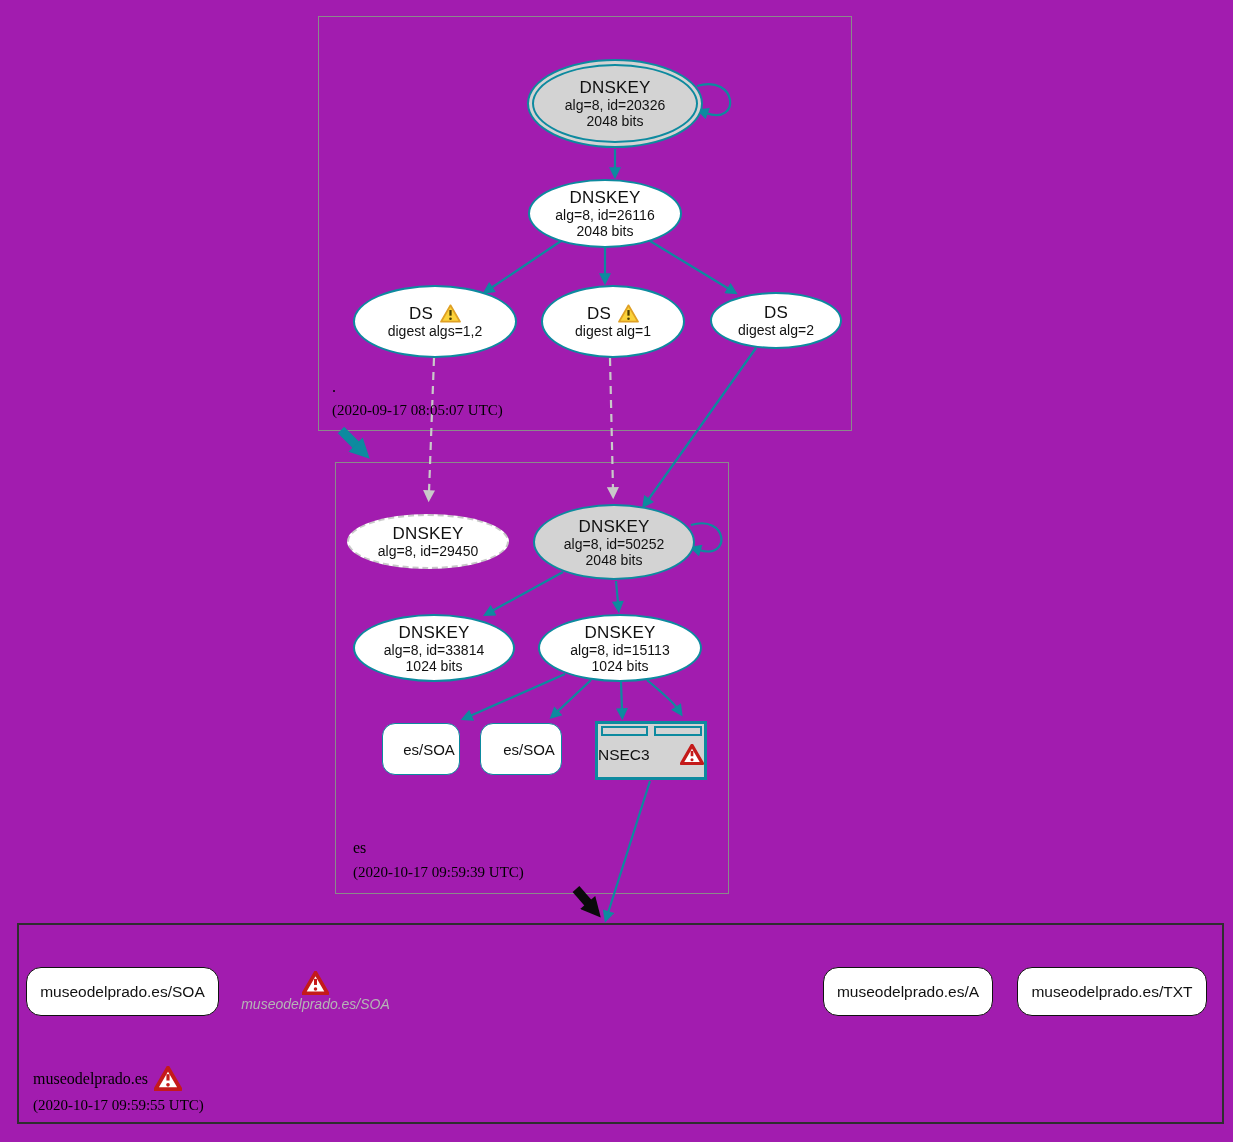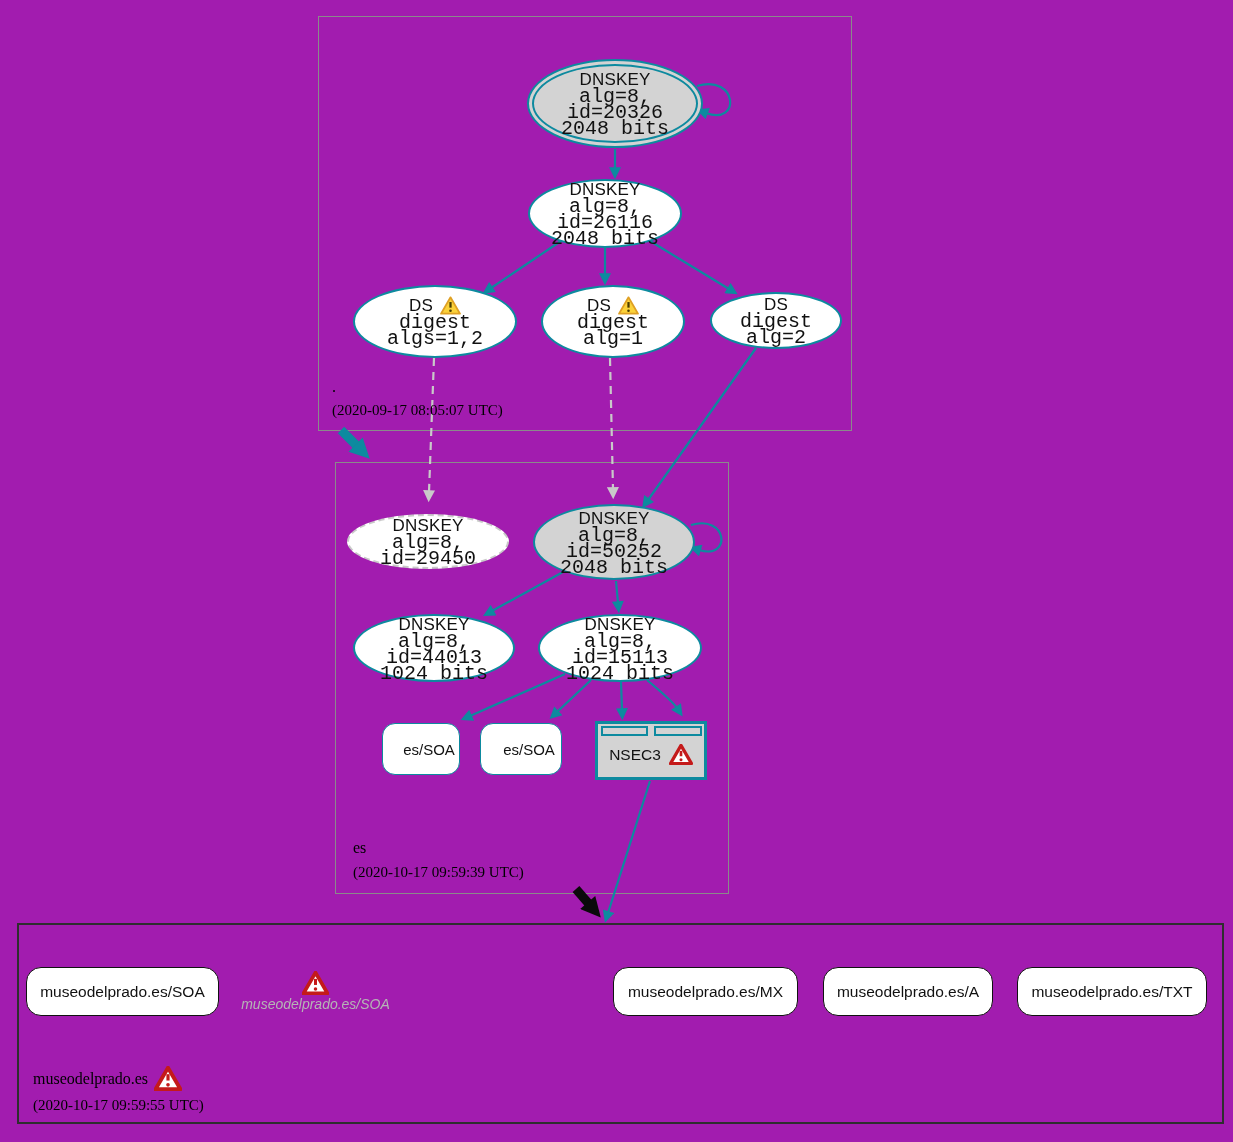--- a/index.html
+++ b/index.html
@@ -12,30 +12,30 @@
   .node{position:absolute;z-index:3;box-sizing:border-box;}
   .ell{display:flex;flex-direction:column;align-items:center;justify-content:center;
        text-align:center;border-radius:50%;background:#fff;border:2px solid #0d8a9f;}
   .ell-gray{background:#d3d3d3;}
   .ell-dashed{border:2px dashed #c9c9c9;background:#fff;}
   .ell-outer{border-radius:50%;border:2px solid #0d8a9f;background:#d3d3d3;}
   .ell-inner{position:absolute;left:3px;top:3px;right:3px;bottom:3px;border-radius:50%;
              border:2px solid #0d8a9f;background:#d3d3d3;display:flex;flex-direction:column;
              align-items:center;justify-content:center;text-align:center;}
   .ntitle{font-size:17px;line-height:19px;letter-spacing:.2px;}
-  .ndetail{font-family:Liberation Mono, monospace;font-size:20px;line-height:16px;}
+  .ndetail{font-family:Liberation Sans, sans-serif;font-size:14px;line-height:16px;}
   .trow{display:flex;align-items:center;justify-content:center;gap:7px;}
   .rrbox{display:flex;align-items:center;justify-content:center;background:#fff;
          border:1.8px solid #111;border-radius:15px;font-size:15.5px;}
   .rrbox-teal{display:flex;align-items:center;justify-content:center;background:#fff;
          border:1.6px solid #0d8a9f;border-radius:13px;font-size:15px;padding-left:16px;}
   .nsec3{border:3px solid #0d8a9f;background:#d3d3d3;}
   .nsec3-cell{position:absolute;top:2px;height:10px;border:2px solid #0d8a9f;background:#d3d3d3;box-sizing:border-box;}
   .nsec3-label{position:absolute;left:0;right:0;top:20px;display:flex;align-items:center;
-               justify-content:center;gap:8px;font-size:15.5px;}
+               justify-content:space-between;gap:8px;font-size:15.5px;}
   .zone-label{position:absolute;z-index:4;font-family:"Liberation Serif",serif;font-size:16px;color:#000;}
   .zone-ts{position:absolute;z-index:4;font-family:"Liberation Serif",serif;font-size:15px;color:#000;}
   .missing-node{position:absolute;z-index:3;display:flex;flex-direction:column;align-items:center;gap:1px;}
   .missing-label{font-style:italic;color:#b5b5b5;font-size:14px;}
   .zl-row{display:flex;align-items:center;gap:6px;}
 </style>
 </head>
 <body>
 
 <div id="canvas">
@@ -135,21 +135,21 @@
   </div>
 
   <div class="node ell ell-gray" style="left:533px;top:504px;width:162px;height:76px;border-width:2.4px;">
     <div class="ntitle">DNSKEY</div>
     <div class="ndetail">alg=8, id=50252</div>
     <div class="ndetail">2048 bits</div>
   </div>
 
   <div class="node ell" style="left:353px;top:614px;width:162px;height:68px;">
     <div class="ntitle">DNSKEY</div>
-    <div class="ndetail">alg=8, id=44013</div>
+    <div class="ndetail">alg=8, id=33814</div>
     <div class="ndetail">1024 bits</div>
   </div>
 
   <div class="node ell" style="left:538px;top:614px;width:164px;height:68px;">
     <div class="ntitle">DNSKEY</div>
     <div class="ndetail">alg=8, id=15113</div>
     <div class="ndetail">1024 bits</div>
   </div>
 
   <div class="node rrbox-teal" style="left:382px;top:723px;width:78px;height:52px;">
@@ -182,23 +182,20 @@
   <div class="missing-node" style="left:243px;top:971px;width:145px;">
     <svg width="27" height="24" viewBox="0 0 24 22">
       <path d="M12 1.5 L23 20.5 H1 Z" fill="#ffffff" stroke="#c41a1a" stroke-width="3.4" stroke-linejoin="round"></path>
       <path d="M12 7.2 v5.6" stroke="#c41a1a" stroke-width="2.8"></path>
         <circle cx="12" cy="16.6" r="1.6" fill="#c41a1a"></circle>
     </svg>
     <span class="missing-label">museodelprado.es/SOA</span>
   </div>
 
 
-  <div class="node rrbox" style="left:613px;top:967px;width:185px;height:49px;">
-    <span>museodelprado.es/MX</span>
-  </div>
 
   <div class="node rrbox" style="left:823px;top:967px;width:170px;height:49px;">
     <span>museodelprado.es/A</span>
   </div>
 
   <div class="node rrbox" style="left:1017px;top:967px;width:190px;height:49px;">
     <span>museodelprado.es/TXT</span>
   </div>
 
   <div class="zone-label zl-row" style="left:33px;top:1066px;">

